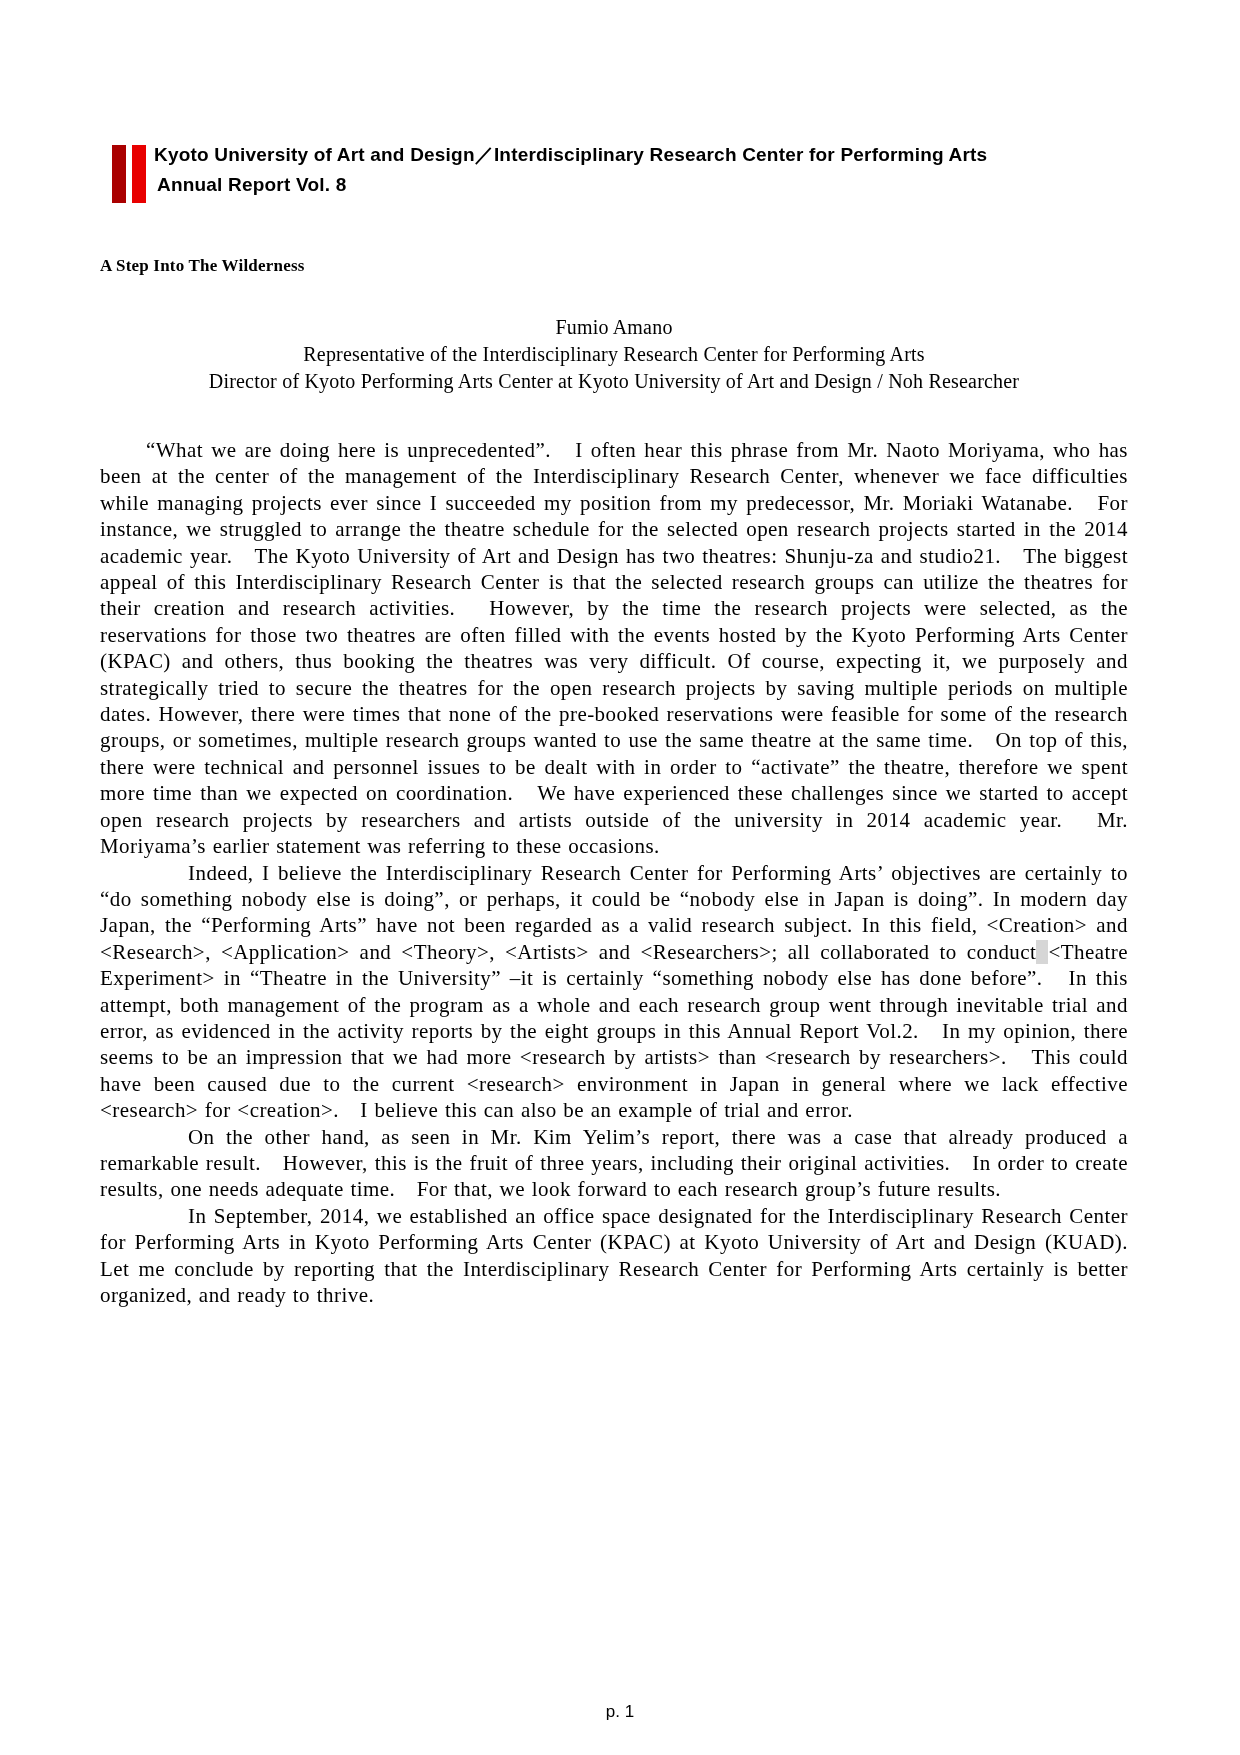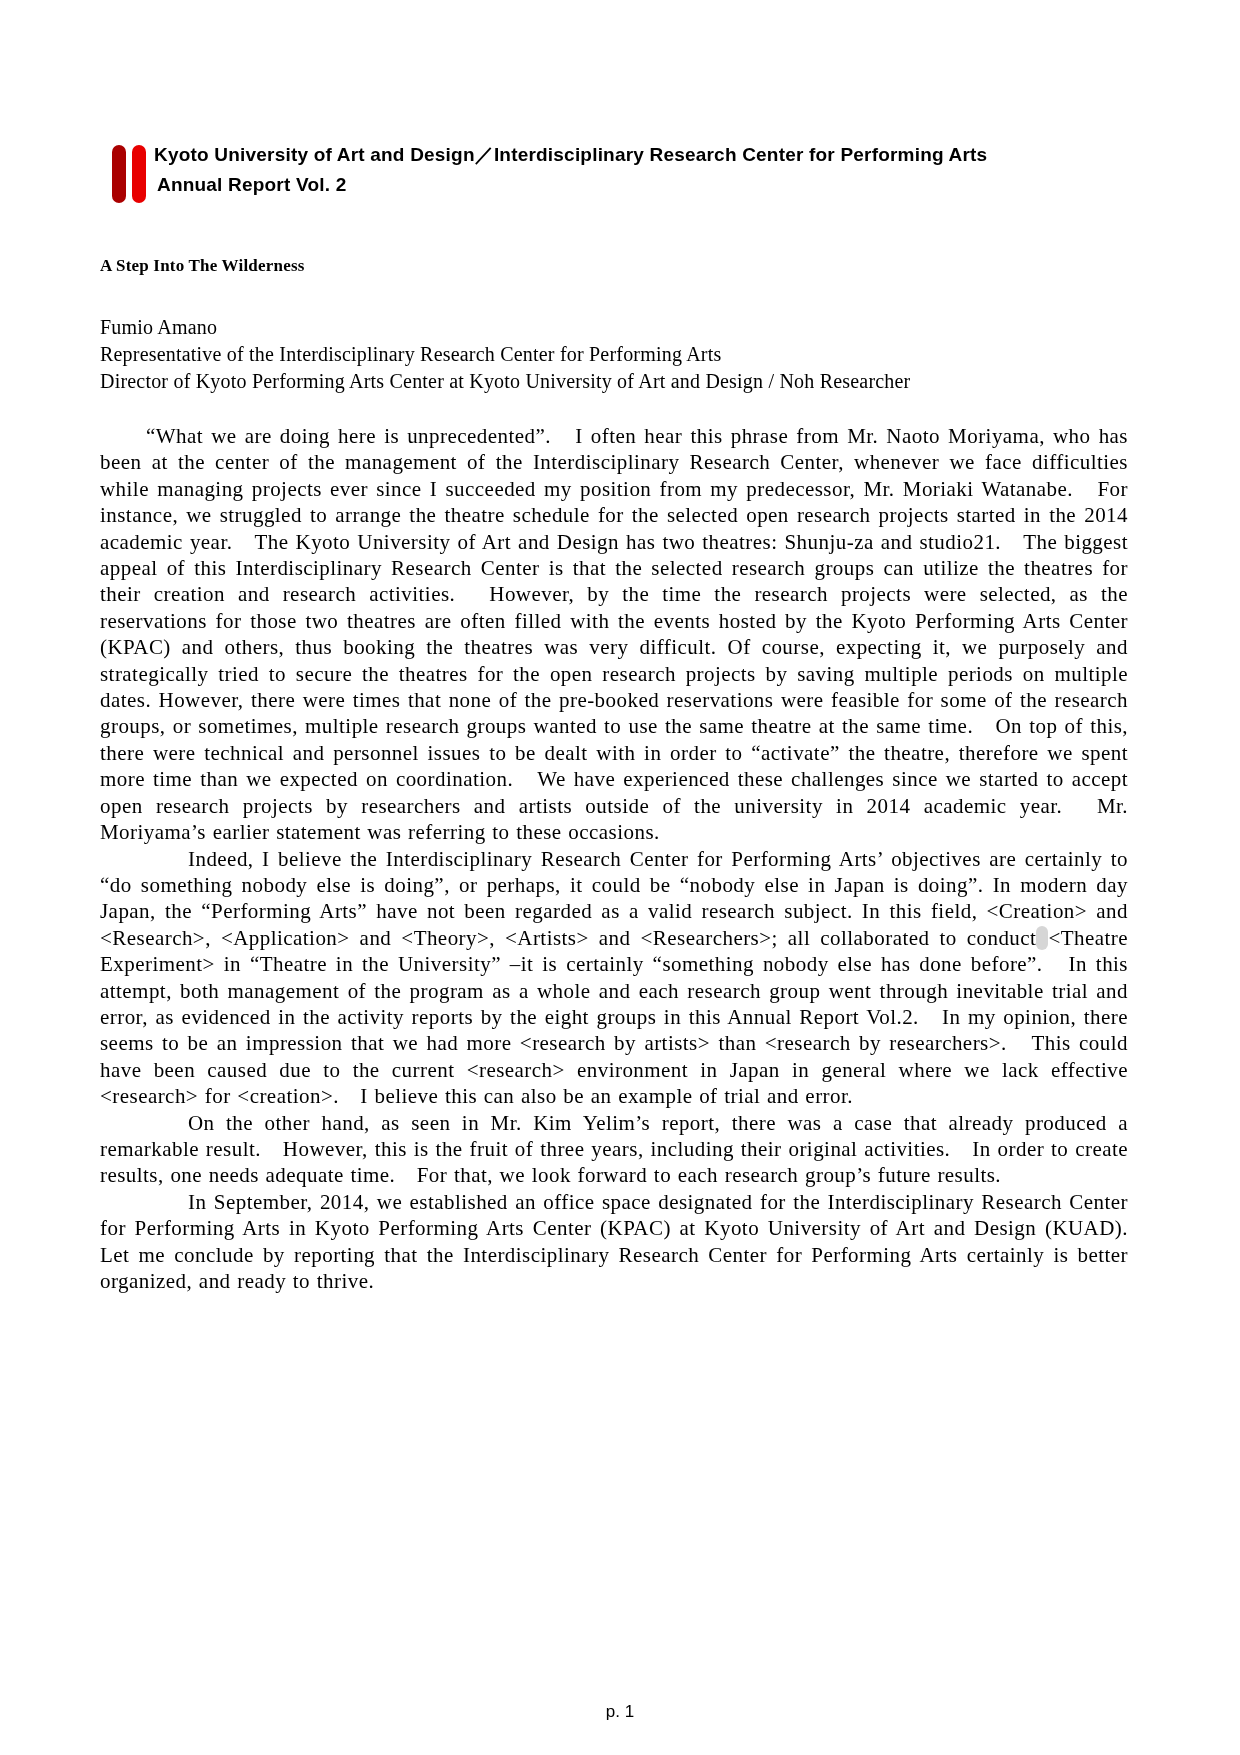--- a/index.html
+++ b/index.html
@@ -1,15 +1,15 @@
 <!DOCTYPE html>
 <html><head>
 <meta charset="utf-8">
 <style>
-  * { box-sizing: border-box; border-radius: 9px; }
+  * { box-sizing: border-box; }
   html, body { margin: 0; padding: 0; background: #ffffff; }
   .page {
     position: relative;
     width: 1240px;
     height: 1755px;
     background: #ffffff;
     color: #000000;
     font-family: "Liberation Serif", serif;
     overflow: hidden;
   }
@@ -45,21 +45,21 @@
     left: 100px;
     top: 256px;
     width: 1028px;
   }
   .doc-title {
     font-size: 17px;
     font-weight: bold;
     margin: 0 0 38px 0;
     letter-spacing: 0.2px;
   }
-  .author-block { margin: 0 0 28px 0; }
+  .author-block { margin: 0 0 42px 0; text-align: center; }
   .author-line {
     font-size: 20px;
     line-height: 27px;
     letter-spacing: 0.2px;
   }
   .body-text p {
     margin: 0;
     font-size: 21px;
     line-height: 26.4px;
     text-align: justify;
@@ -85,21 +85,21 @@
 </head>
 <body>
 
 <div class="page">
 
   <div class="masthead">
     <div class="bar" style="background-color: rgb(170, 0, 0);"></div>
     <div class="bar" style="background-color: rgb(232, 0, 0);"></div>
     <div class="masthead-text">
       <div class="line1">Kyoto University of Art and Design／Interdisciplinary Research Center for Performing Arts</div>
-      <div class="line2">Annual Report Vol. 2</div>
+      <div class="line2">Annual Report Vol. 8</div>
     </div>
   </div>
 
   <div class="content">
     <h1 class="doc-title">A Step Into The Wilderness</h1>
 
     <div class="author-block">
       <div class="author-line">Fumio Amano</div>
       <div class="author-line">Representative of the Interdisciplinary Research Center for Performing Arts</div>
       <div class="author-line">Director of Kyoto Performing Arts Center at Kyoto University of Art and Design / Noh Researcher</div>

